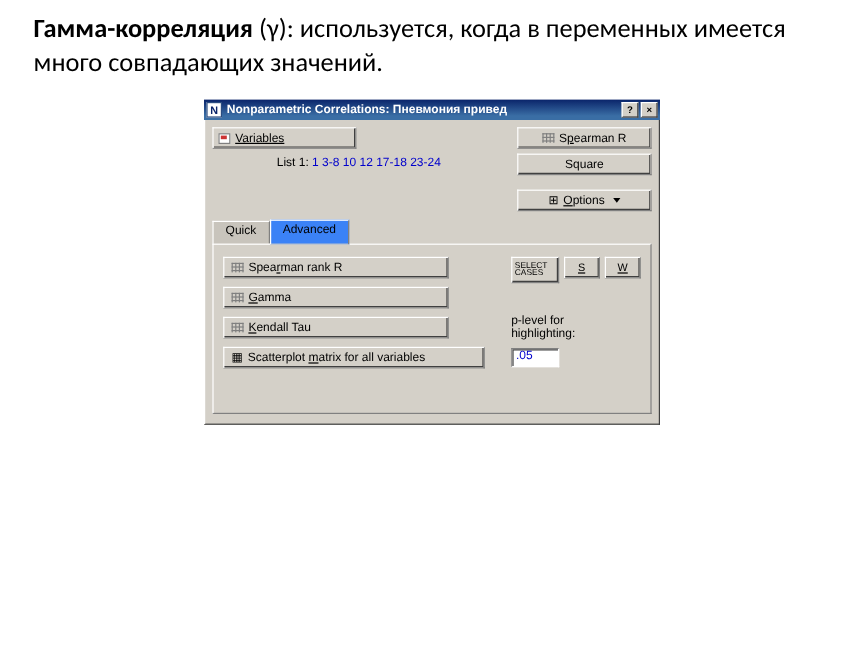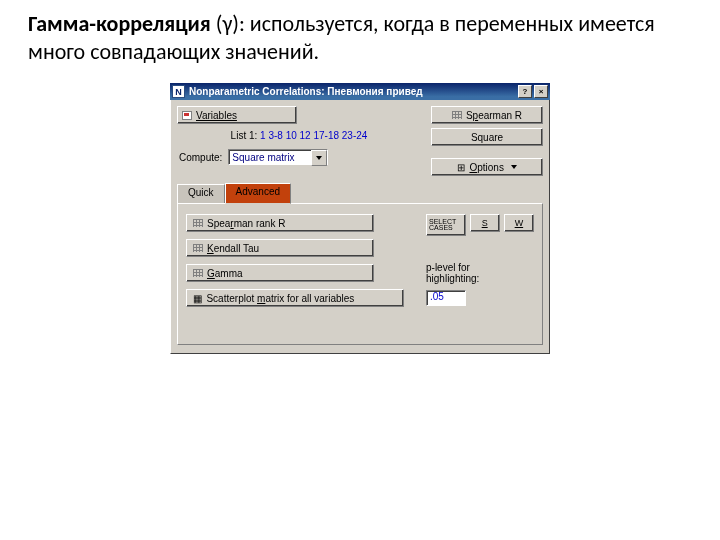--- a/index.html
+++ b/index.html
@@ -151,21 +151,21 @@
     content: ""; border-left: 3px solid transparent; border-right: 3px solid transparent; border-top: 4px solid #000;
   }
 
   .tabs {
     display: flex; margin-top: 2px;
   }
   .tab {
     padding: 2px 10px 0 10px;
     height: 17px;
     font-size: 10px;
-    background: #c2410c;
+    background: #3b82f6;
     border: 1px solid #fff;
     border-bottom: none;
     border-right-color: #808080;
     position: relative;
     top: 1px;
   }
   .tab.inactive {
     top: 2px;
     height: 16px;
     background: #c8c4bc;
@@ -231,27 +231,20 @@
       <div class="top-row">
         <div class="left-col">
           <div class="btn3d" style="width:120px">
             <span class="sel-icon"></span>
             <span class="u">Variables</span>
           </div>
           <div class="list-row">
             <span>List 1:</span>
             <span class="blue">1 3-8 10 12 17-18 23-24</span>
           </div>
-          <div class="compute-row">
-            <span>Compute:</span>
-            <div class="combo">
-              <span>Square matrix</span>
-              <div class="cbtn"></div>
-            </div>
-          </div>
         </div>
         <div class="right-col">
           <div class="btn3d">
             <span class="grid-icon"></span>
             <span>S<span class="u">p</span>earman <span>R</span></span>
           </div>
           <div class="btn3d">
             <span>Square</span>
           </div>
           <div class="btn3d" style="margin-top:8px">
@@ -268,25 +261,25 @@
       </div>
       <div class="tabpanel">
         <div class="panel-flex">
           <div class="panel-left">
             <div class="btn3d wide">
               <span class="grid-icon"></span>
               <span>Spea<span class="u">r</span>man rank R</span>
             </div>
             <div class="btn3d wide">
               <span class="grid-icon"></span>
-              <span><span class="u">K</span>endall Tau</span>
+              <span><span class="u">G</span>amma</span>
             </div>
             <div class="btn3d wide">
               <span class="grid-icon"></span>
-              <span><span class="u">G</span>amma</span>
+              <span><span class="u">K</span>endall Tau</span>
             </div>
             <div class="btn3d wide" style="width:218px">
               <span>▦</span>
               <span>Scatterplot <span class="u">m</span>atrix for all variables</span>
             </div>
           </div>
           <div class="panel-right">
             <div class="mini-row">
               <div class="btn3d" style="width:42px;font-size:7px;line-height:0.9;flex-direction:column;height:22px">
                 <span>SELECT CASES</span>

